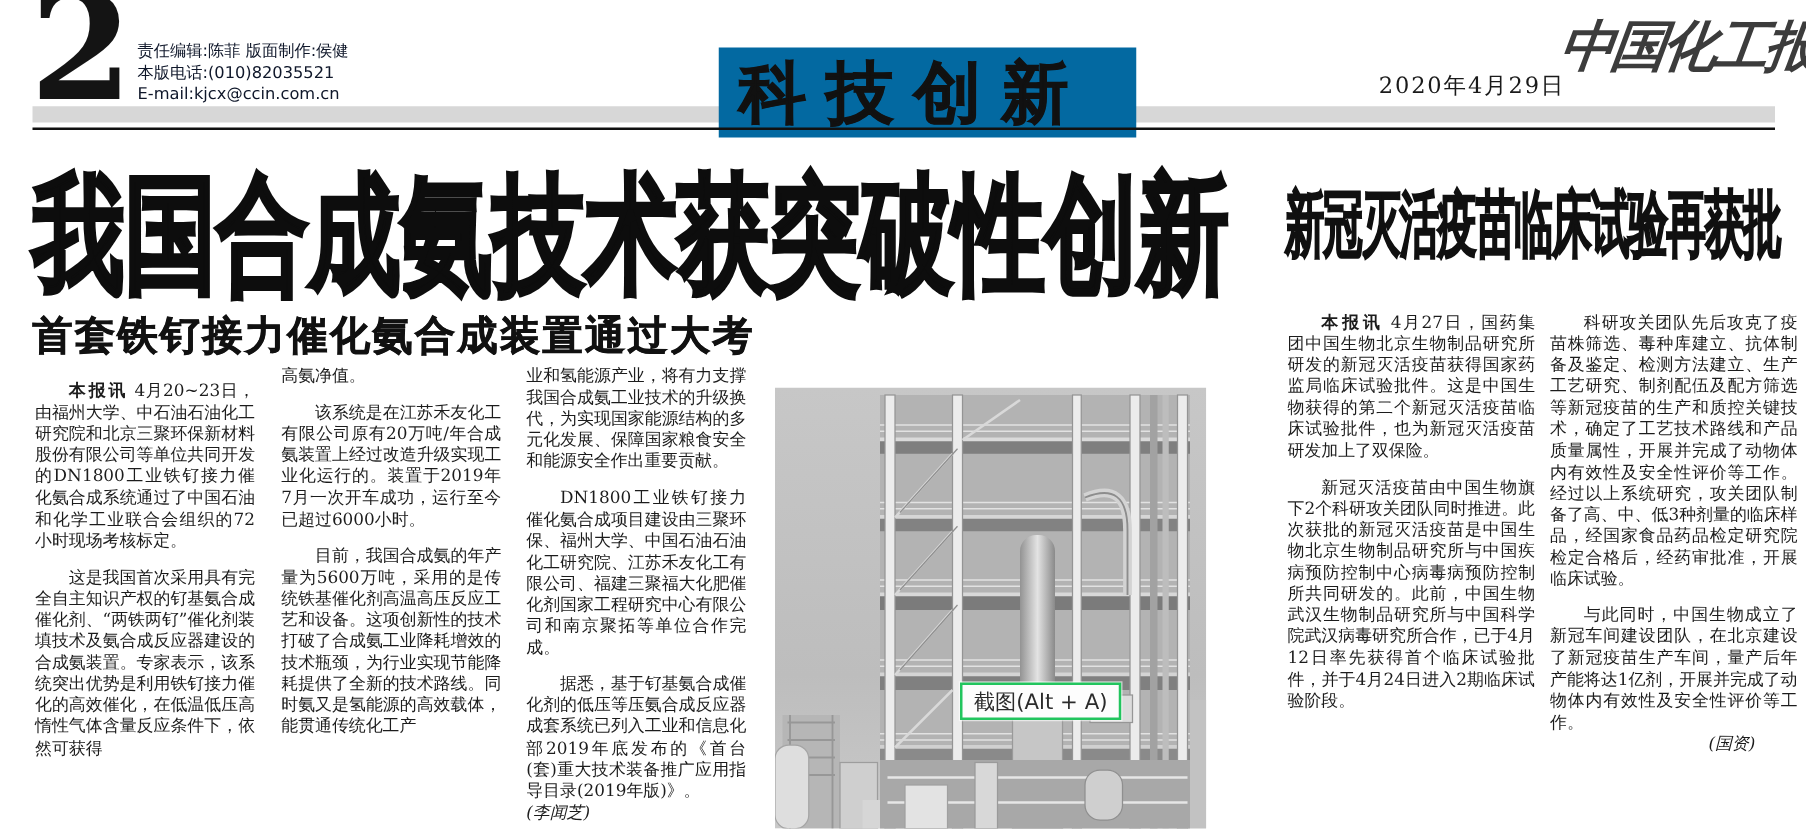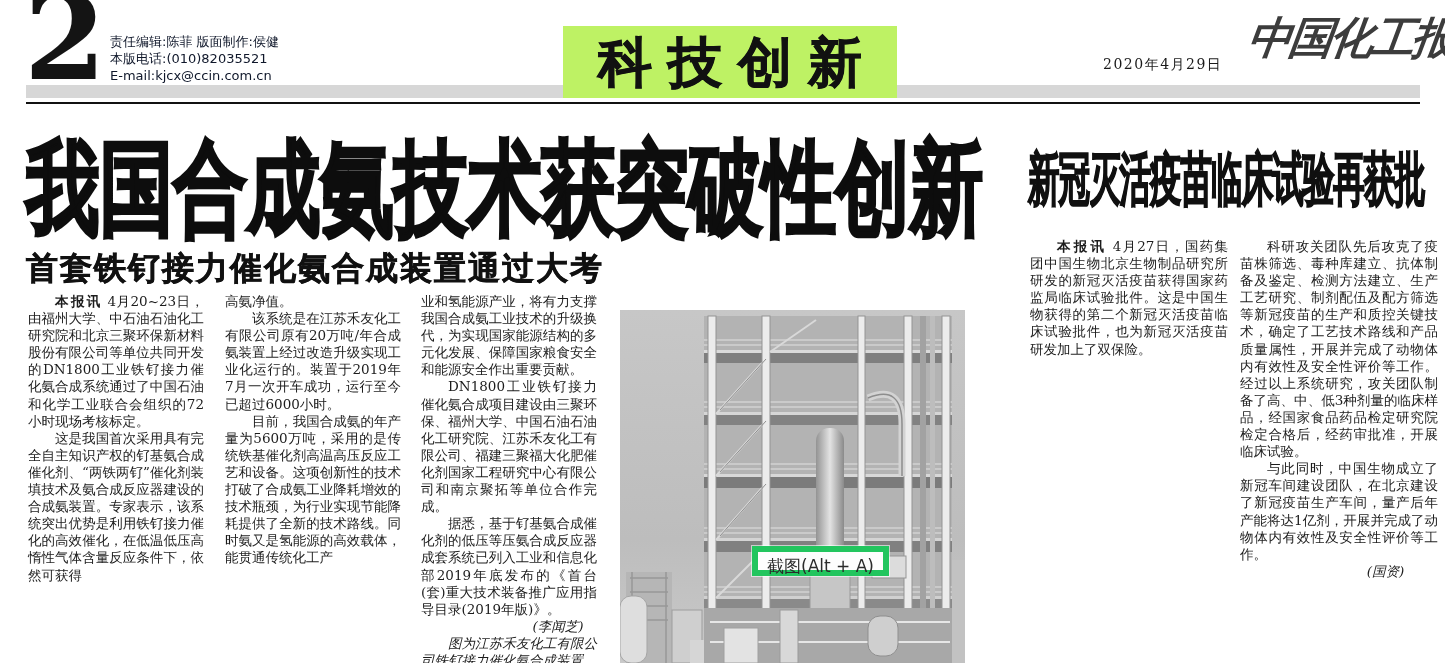--- a/index.html
+++ b/index.html
@@ -7,25 +7,25 @@
   .page { position:relative; width:1445px; height:663px; overflow:hidden; background:#fff;
           font-family:"DejaVu Serif", serif; color:#1c1c1c; }
 
   
   .page-num { position:absolute; left:24px; top:-21px; font-size:118px; line-height:1;
               font-weight:bold; font-family:"DejaVu Serif", serif; color:#141414; }
   .editor-info { position:absolute; left:110px; top:33px; font-family:"DejaVu Sans", sans-serif;
                  font-size:13px; line-height:17px; color:#0f172a; }
   .band { position:absolute; left:26px; top:85px; width:1394px; height:13px; background:#d7d7d7; }
   .section-title { position:absolute; left:563px; top:26px; width:334px; height:72px;
-                   background:#bef264; text-align:center; line-height:72px; margin:0;
+                   background:#0369a1; line-height:72px; margin:12px;
                    font-family:"DejaVu Serif", serif; font-weight:900; font-size:54px;
                    letter-spacing:16px; padding-left:16px; color:#111;
                    -webkit-text-stroke:0.8px #111; }
-  .pub-date { position:absolute; left:1103px; top:56px; font-size:14px; letter-spacing:1.5px; color:#1a1a1a; }
+  .pub-date { position:absolute; left:1103px; top:56px; font-size:18px; letter-spacing:1.5px; color:#1a1a1a; }
   .masthead { position:absolute; left:1248px; top:12px; width:196px; margin:0;
               font-family:"DejaVu Serif", serif; font-style:italic; font-weight:bold;
               font-size:44px; line-height:1.2; letter-spacing:-3px; color:#3c3c3c;
               transform:skewX(-7deg); white-space:nowrap; }
   .rule { position:absolute; left:26px; top:102px; width:1394px; height:2px; background:#111; }
 
   
   .main-headline { position:absolute; left:26px; top:136px; width:1380px; margin:0;
                    font-family:"DejaVu Sans", sans-serif; font-weight:900; font-size:103px;
                    line-height:1.02; white-space:nowrap; color:#0d0d0d;
@@ -43,32 +43,32 @@
   
   .col { position:absolute; font-size:13.5px; line-height:17.1px; text-align:justify;
          text-justify:inter-character; color:#1c1c1c; }
   .main-1 { left:28px;  top:293px; width:176px; }
   .main-2 { left:225px; top:293px; width:176px; }
   .main-3 { left:421px; top:293px; width:176px; }
   .vac-1  { left:1030px; top:238px; width:198px; }
   .vac-2  { left:1240px; top:238px; width:198px; }
 
   .blk { margin:0; }
-  .lead, .indent, .caption { text-indent:2em; }
+  .lead, .indent, .caption { text-indent:2em;margin-top:12px; }
   .cont { text-indent:0; }
   .lead strong { font-family:"DejaVu Sans", sans-serif; font-weight:bold; letter-spacing:2px; }
-  .byline { text-align:right; padding-right:1em; text-indent:0; font-style:italic; }
+  .byline { text-align:left; padding-right:1em; text-indent:0; font-style:italic; }
   .byline-far { text-align:right; padding-right:2.5em; text-indent:0; font-style:italic; }
   .caption { font-style:italic; }
 
   
   .photo { position:absolute; left:620px; top:310px; width:345px; height:353px; margin:0; }
   .photo svg { width:100%; height:100%; display:block; }
-  .tooltip { position:absolute; left:752px; top:546px; height:30px; background:#fdfdfd;
-             border:6px solid #22c55e; font-family:"DejaVu Sans", sans-serif; font-size:17px;
+  .tooltip { position:absolute; left:768px; top:546px; height:30px; background:#fdfdfd;
+             border:2px solid #22c55e; font-family:"DejaVu Sans", sans-serif; font-size:17px;
              line-height:26px; color:#2b2b2b; padding:1px 9px 1px 9px; white-space:nowrap;
              box-shadow:0 0 0 1px rgba(255,255,255,.6); }
 </style>
 </head>
 <body>
 
 <div class="page">
 
   <div class="page-num">2</div>
   <div class="editor-info">
@@ -198,20 +198,21 @@
       <rect x="248" y="306" width="30" height="40" rx="12" fill="#cfcfcf" stroke="#8f8f8f"></rect>
       <rect x="104" y="318" width="34" height="35" fill="#e3e3e3" stroke="#a0a0a0"></rect>
       <rect x="332" y="250" width="13" height="103" fill="#c2c2c2"></rect>
       <rect x="70" y="330" width="14" height="23" fill="#d6d6d6"></rect>
     </svg>
   </figure>
   <div class="tooltip">截图(Alt + A)</div>
 
   <div class="col vac-1">
       <p class="blk lead"><strong>本报讯</strong> 4月27日，国药集团中国生物北京生物制品研究所研发的新冠灭活疫苗获得国家药监局临床试验批件。这是中国生物获得的第二个新冠灭活疫苗临床试验批件，也为新冠灭活疫苗研发加上了双保险。</p>
+      <p class="blk indent">新冠灭活疫苗由中国生物旗下2个科研攻关团队同时推进。此次获批的新冠灭活疫苗是中国生物北京生物制品研究所与中国疾病预防控制中心病毒病预防控制所共同研发的。此前，中国生物武汉生物制品研究所与中国科学院武汉病毒研究所合作，已于4月12日率先获得首个临床试验批件，并于4月24日进入2期临床试验阶段。</p>
     </div>
   <div class="col vac-2">
       <p class="blk indent">科研攻关团队先后攻克了疫苗株筛选、毒种库建立、抗体制备及鉴定、检测方法建立、生产工艺研究、制剂配伍及配方筛选等新冠疫苗的生产和质控关键技术，确定了工艺技术路线和产品质量属性，开展并完成了动物体内有效性及安全性评价等工作。经过以上系统研究，攻关团队制备了高、中、低3种剂量的临床样品，经国家食品药品检定研究院检定合格后，经药审批准，开展临床试验。</p>
       <p class="blk indent">与此同时，中国生物成立了新冠车间建设团队，在北京建设了新冠疫苗生产车间，量产后年产能将达1亿剂，开展并完成了动物体内有效性及安全性评价等工作。</p>
       <p class="blk byline-far">(国资)</p>
     </div>
 
 </div>
 
 </body></html>

